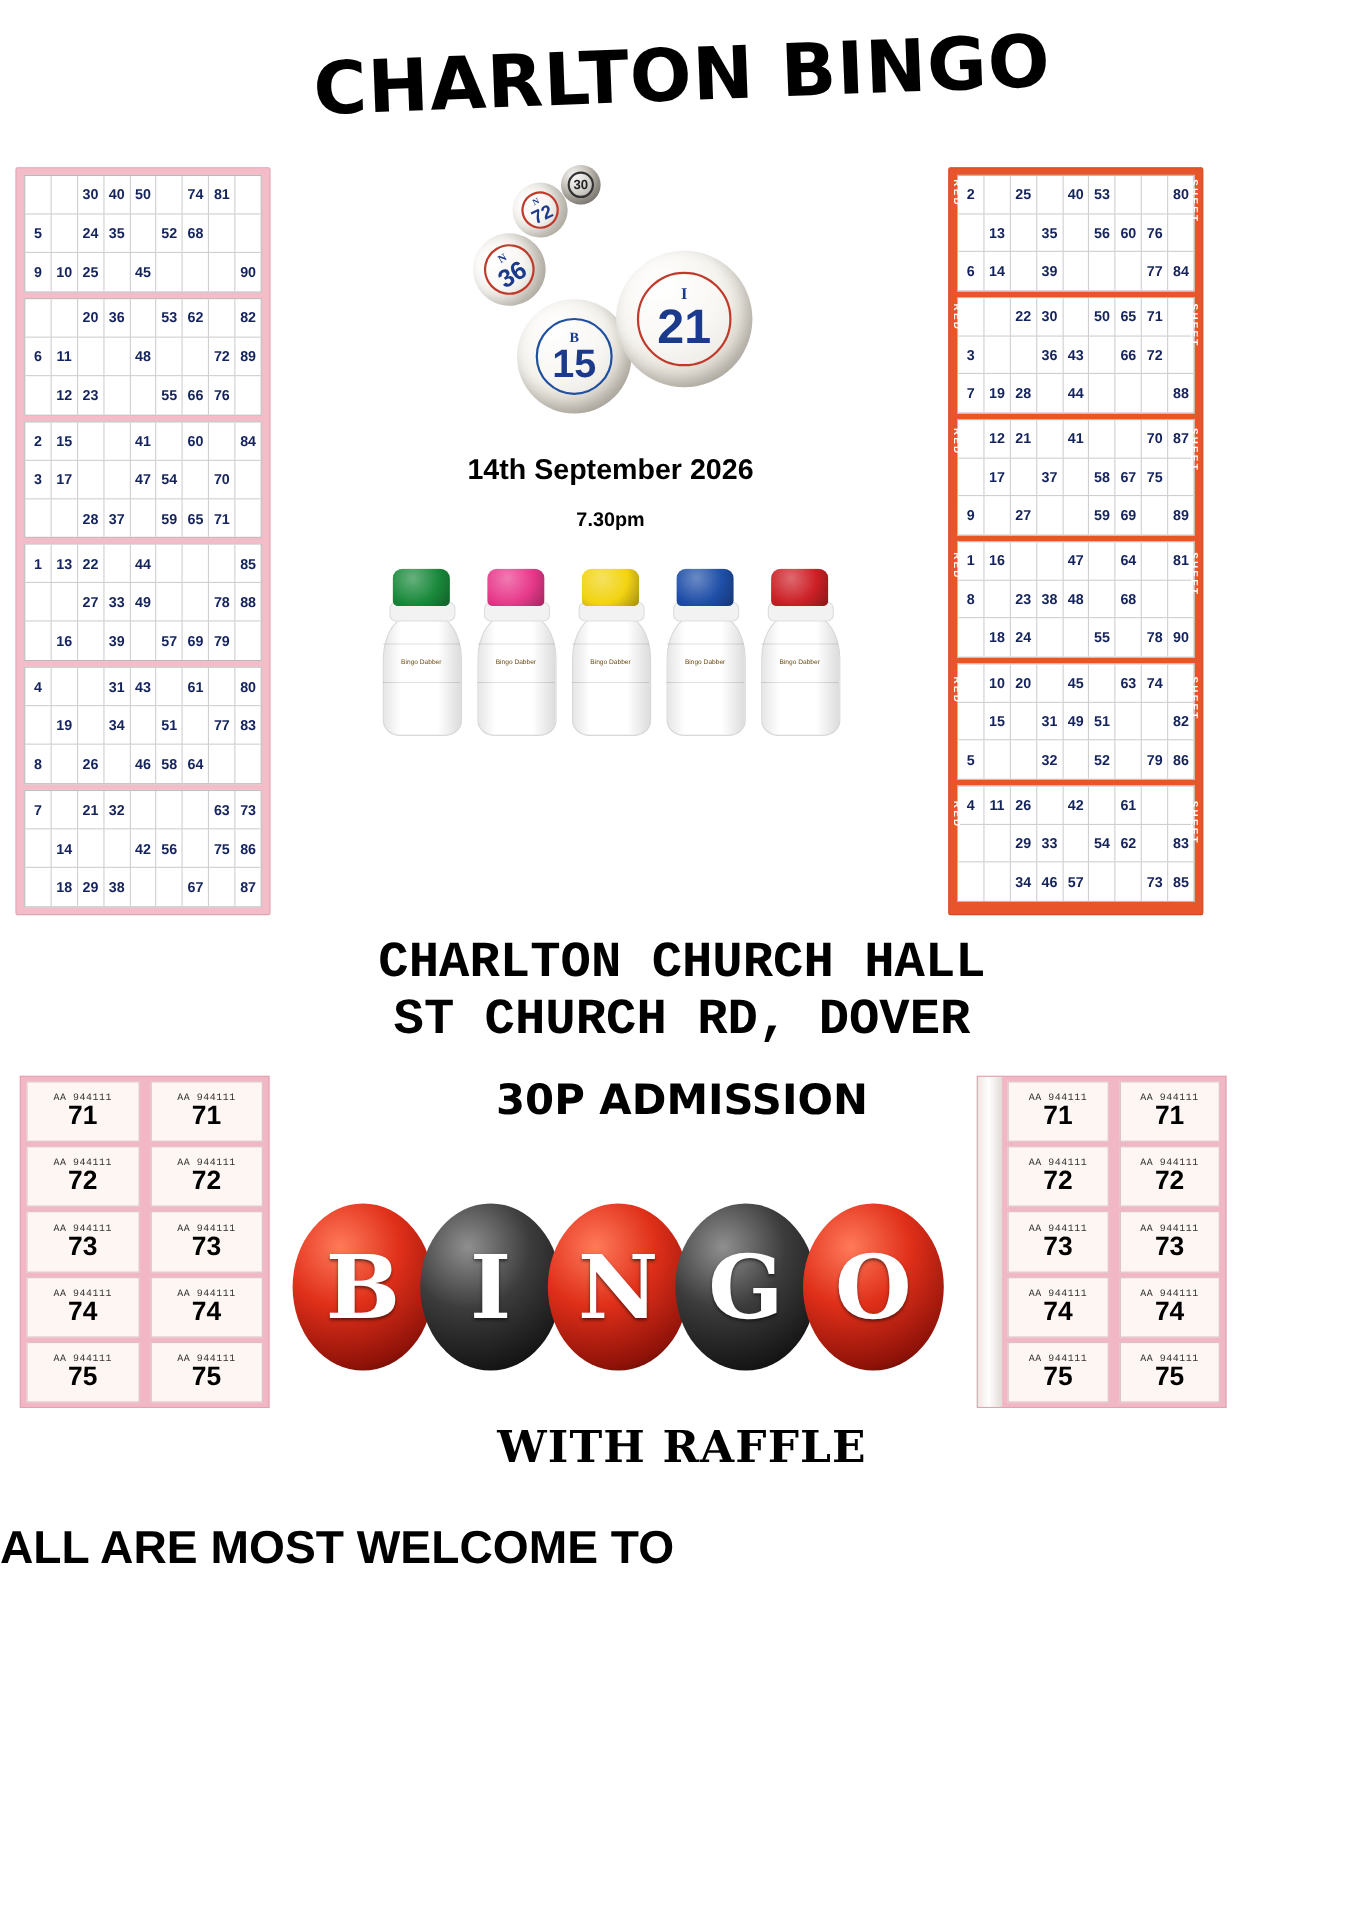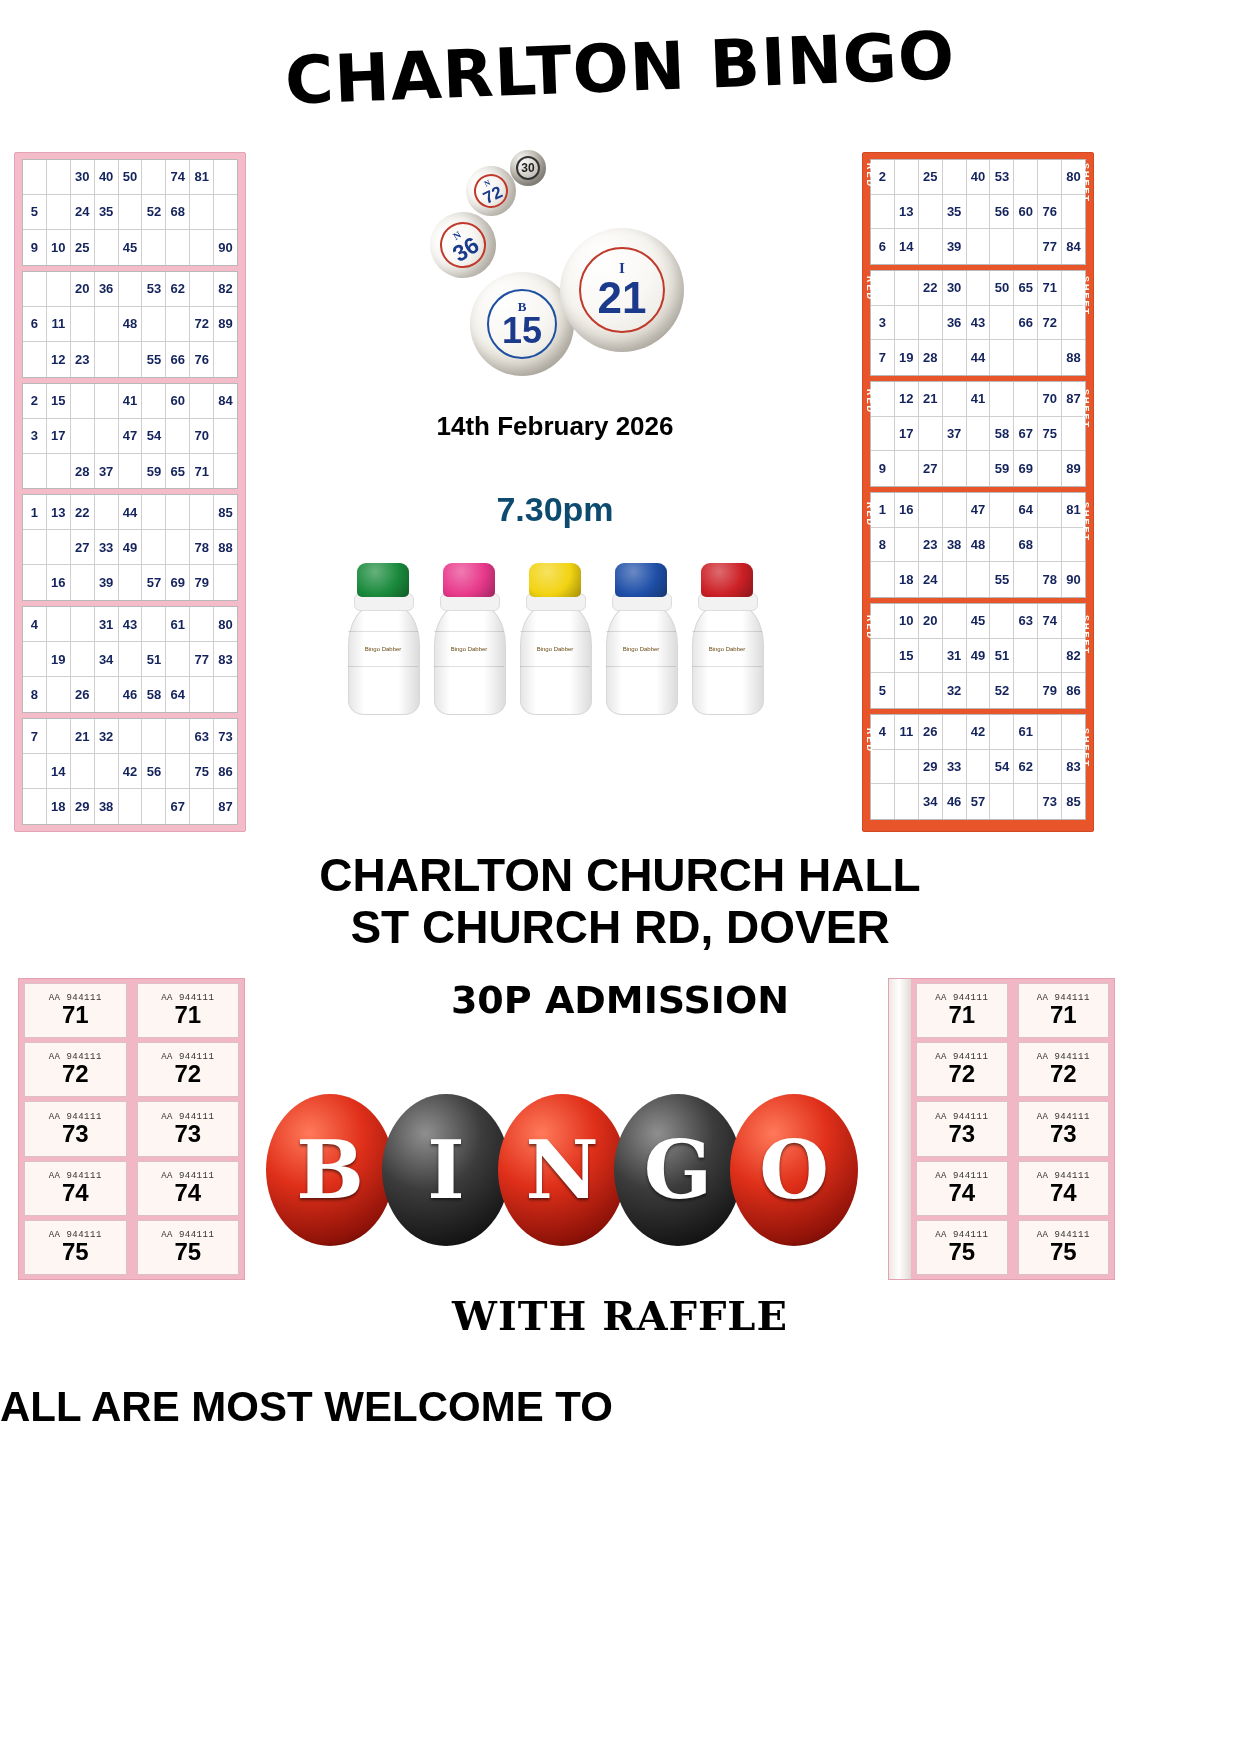--- a/index.html
+++ b/index.html
@@ -192,23 +192,23 @@
   .ball-dark .num { font-size: 12px; color:#222; }
 
   .date-line {
     font-weight: bold;
     font-size: 26px;
     color: #000;
     margin-top: 6px;
   }
   .time-line {
     font-weight: bold;
-    font-size: 34px;
-    color: #0c4a6e;
-    margin-top: 48px;
+    font-size: 18px;
+    color: #000000;
+    margin-top: 20px;
   }
   .desc-line {
     font-weight: bold;
     font-size: 26px;
     color: #000;
     margin-top: 14px;
     line-height: 1.3;
     padding: 0 70px;
   }
 
@@ -261,21 +261,21 @@
     overflow: hidden;
   }
 
   
   .venue {
     position: absolute;
     top: 850px;
     left: 0;
     width: 100%;
     text-align: center;
-    font-family: Liberation Sans, sans-serif;
+    font-family: Liberation Mono, monospace;
     font-weight: bold;
     font-size: 46px;
     line-height: 1.12;
     color: #000;
   }
 
   
   .admission {
     position: absolute;
     top: 978px;
@@ -871,21 +871,21 @@
       </div>
     </div>
     <div class="ball ball-big">
       <div class="ring">
         <span class="letter">I</span>
         <span class="num">21</span>
       </div>
     </div>
   </div>
 
-  <div class="date-line">14th February 2026</div>
+  <div class="date-line">14th September 2026</div>
   <div class="time-line">7.30pm</div>
 
   <div class="dabbers" id="dabber-row">
       <div class="dabber">
         <div class="body"></div>
         <div class="label">Bingo Dabber</div>
         <div class="neck"></div>
         <div class="cap" style="background:radial-gradient(circle at 35% 25%, #ffffff55 0%, #1a8a3c 55%, #00000055 100%); background-color:#1a8a3c;"></div>
       </div>
       <div class="dabber">

